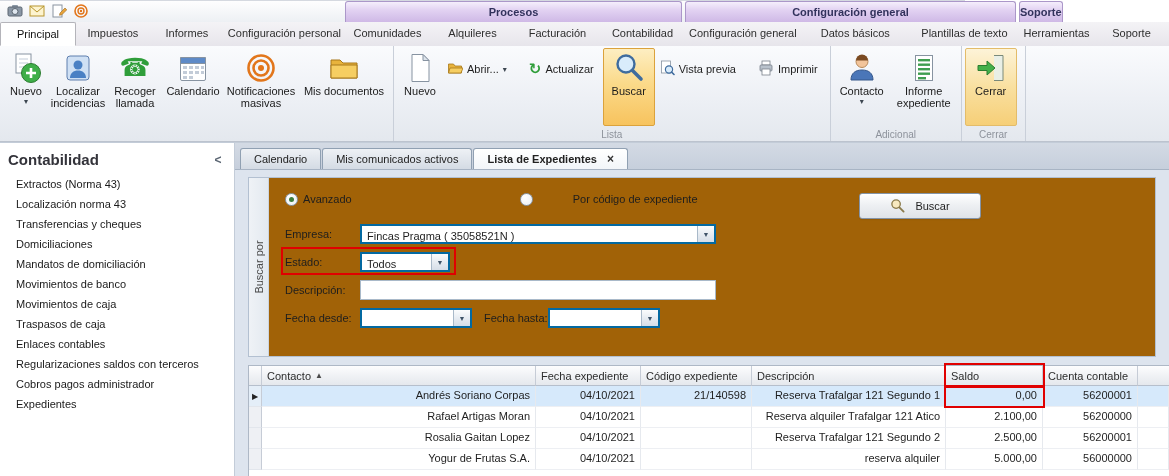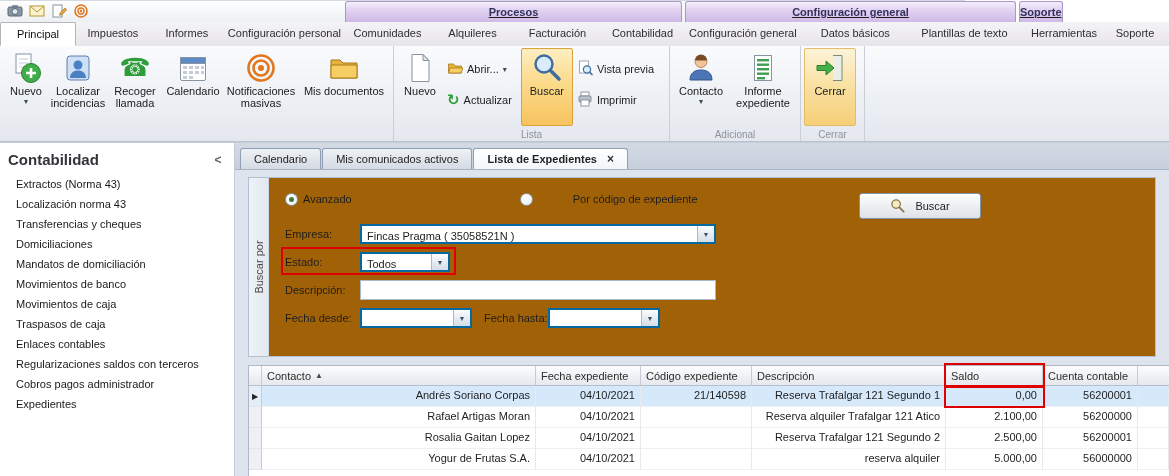--- a/index.html
+++ b/index.html
@@ -1,55 +1,55 @@
 <!DOCTYPE html>
 <html><head>
 <meta charset="utf-8">
 <style>
 *{margin:0;padding:0;box-sizing:border-box;}
 body{width:1169px;height:476px;font-family:"Liberation Sans","DejaVu Sans",sans-serif;font-size:11px;color:#1e1e1e;overflow:hidden;background:#fff;}
 .page{position:relative;width:1169px;height:476px;background:#fff;overflow:hidden;}
 
 
-.rib-row1{position:absolute;left:0;top:0;width:965px;height:22px;background:linear-gradient(#fefefe,#edf0f4);border-top:1px solid #d5d9e0;display:flex;align-items:flex-end;text-decoration:underline;}
+.rib-row1{position:absolute;left:0;top:0;width:965px;height:22px;background:linear-gradient(#fefefe,#edf0f4);border-top:1px solid #d5d9e0;display:flex;align-items:flex-end;}
 .qa{flex:0 0 345px;display:flex;align-items:center;gap:4px;padding:2px 0 2px 6px;height:22px;}
 .qa-btn{width:18px;height:18px;display:flex;align-items:center;justify-content:center;border-radius:2px;}
 .ctx-hdr{height:21px;margin-right:3px;border:1px solid #ab97c9;border-bottom:none;border-radius:3px 3px 0 0;background:linear-gradient(#f5eefc,#e2d2f2 40%,#cfb9e6);color:#32325c;font-weight:bold;text-align:center;line-height:20px;}
 .ctx-1{flex:0 0 337px;}
 .ctx-2{flex:0 0 331px;}
 .ctx-3{flex:1;margin-right:0;}
 
 
 .rib-tabs{position:absolute;left:0;top:22px;width:1169px;height:24px;background:linear-gradient(#f4f3f6,#e7e5eb);display:flex;}
 .tabs-sec{display:flex;height:24px;}
 .sec-1{flex:0 0 345px;}
 .sec-2{flex:0 0 340px;}
 .sec-3{flex:0 0 334px;}
-.sec-4{flex:1;margin-left:8px;}
+.sec-4{flex:1;}
 .rtab{flex:1;text-align:center;line-height:23px;color:#2e2e2e;white-space:nowrap;padding:0 4px;cursor:default;}
 .rtab.active{background:#fff;border:1px solid #b4b4ba;border-bottom-color:#fff;border-radius:2px 2px 0 0;color:#111;}
 
 
 .rib-content{position:absolute;left:0;top:46px;width:1169px;height:96px;background:linear-gradient(#fafbfd,#edf0f5 55%,#e4e8ee);border-bottom:1px solid #bcc3ce;display:flex;}
 .rgroup{position:relative;height:95px;padding:2px 3px 14px 3px;display:flex;align-items:flex-start;}
 .rgroup + .rgroup{border-left:1px solid #c9cfd9;}
 .gA{flex:0 0 393px;}
 .gB{flex:0 0 276px;}
 .gC{flex:0 0 127px;}
 .gD{flex:0 0 64px;}
 .gFill{flex:1;}
 .grp-label{position:absolute;left:0;right:0;bottom:1px;text-align:center;font-size:10px;color:#8d929b;}
 .btn-large{height:78px;display:flex;flex-direction:column;align-items:center;padding:3px 3px 0 3px;border:1px solid transparent;border-radius:2px;cursor:default;}
 .btn-large .lbl{margin-top:1px;text-align:center;line-height:12px;color:#1b1b1b;}
 .dd-glyph{font-size:8px;color:#3c4650;line-height:9px;}
 .btn-large.selected{background:linear-gradient(#fdeec2,#fbda8a 45%,#f7c35e);border-color:#dba23c;}
 .btn-large.hot{background:linear-gradient(#fdf3d8,#f9e0a0 50%,#f6cf78);border-color:#e3bc6a;}
 .bw46{width:46px;}.bw58{width:58px;}.bw56{width:56px;}.bw60{width:60px;}.bw76{width:76px;}.bw90{width:90px;}.bw50{width:52px;}.bw68{width:68px;}
 .icon32{width:32px;height:32px;position:relative;display:block;flex:0 0 32px;}
-.small-col{display:flex;flex-direction:column;gap:9px;padding-top:10px;}
+.small-col{display:flex;flex-direction:row;gap:9px;padding-top:10px;}
 .btn-small{display:flex;align-items:center;gap:4px;height:22px;padding:1px 8px 1px 3px;border:1px solid transparent;border-radius:2px;white-space:nowrap;cursor:default;}
 .phone-glyph{display:block;width:32px;height:32px;font-size:25px;line-height:30px;text-align:center;color:#2f9e3a;}
 .refresh-glyph{font-size:15px;font-weight:bold;color:#2f9e3a;line-height:16px;}
 
 
 .sidebar{position:absolute;left:0;top:142px;width:235px;height:334px;background:#fff;border-right:1px solid #c3ccd8;border-top:1px solid #c3ccd8;}
 .sb-title{display:flex;align-items:center;justify-content:space-between;padding:8px 8px 6px 8px;}
 .sb-title .t{font-size:15px;font-weight:bold;color:#33333a;}
 .sb-collapse{width:16px;text-align:center;color:#5a6572;font-size:12px;font-weight:bold;cursor:pointer;}
 .sb-item{padding:3px 6px 3px 16px;line-height:14px;color:#1a1a1a;white-space:nowrap;overflow:hidden;cursor:pointer;}

